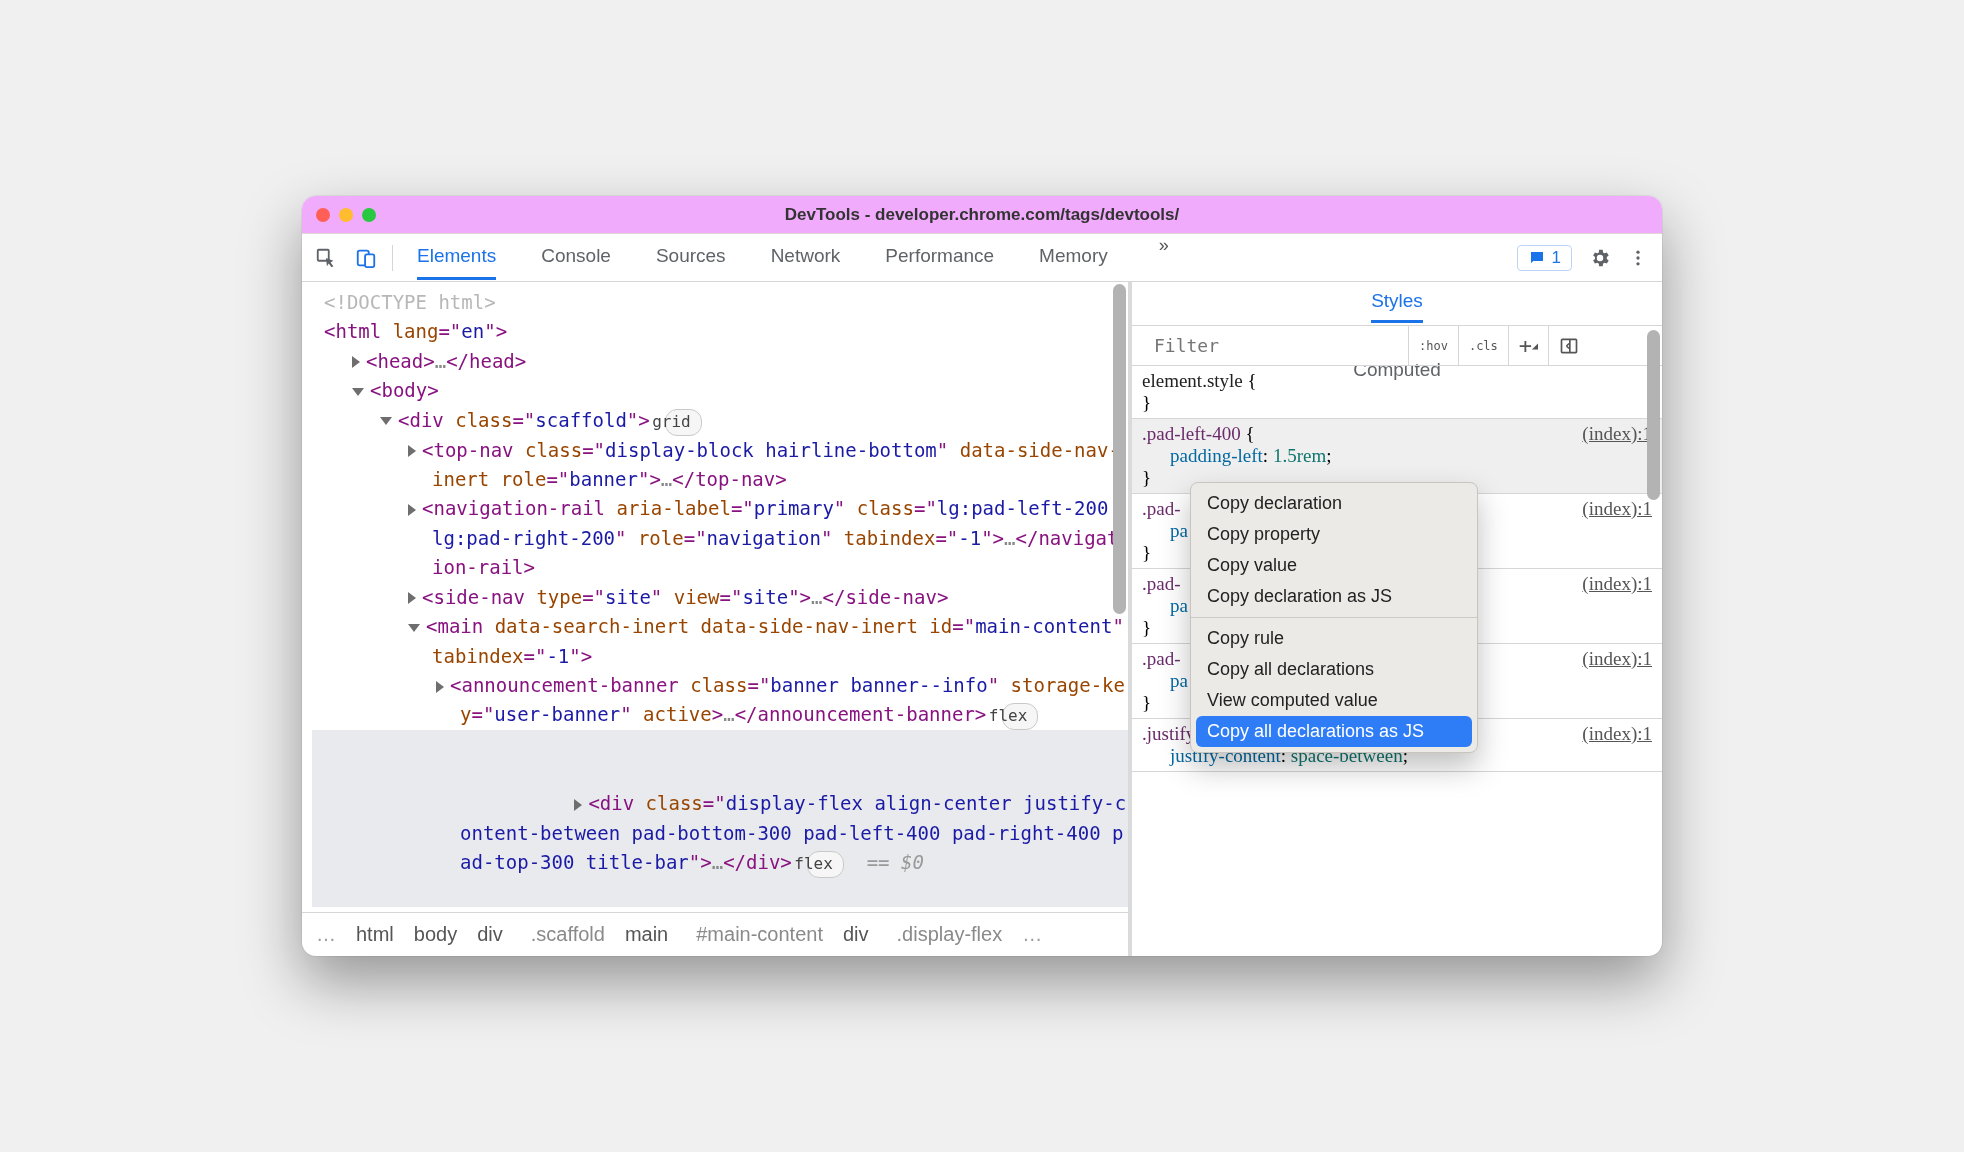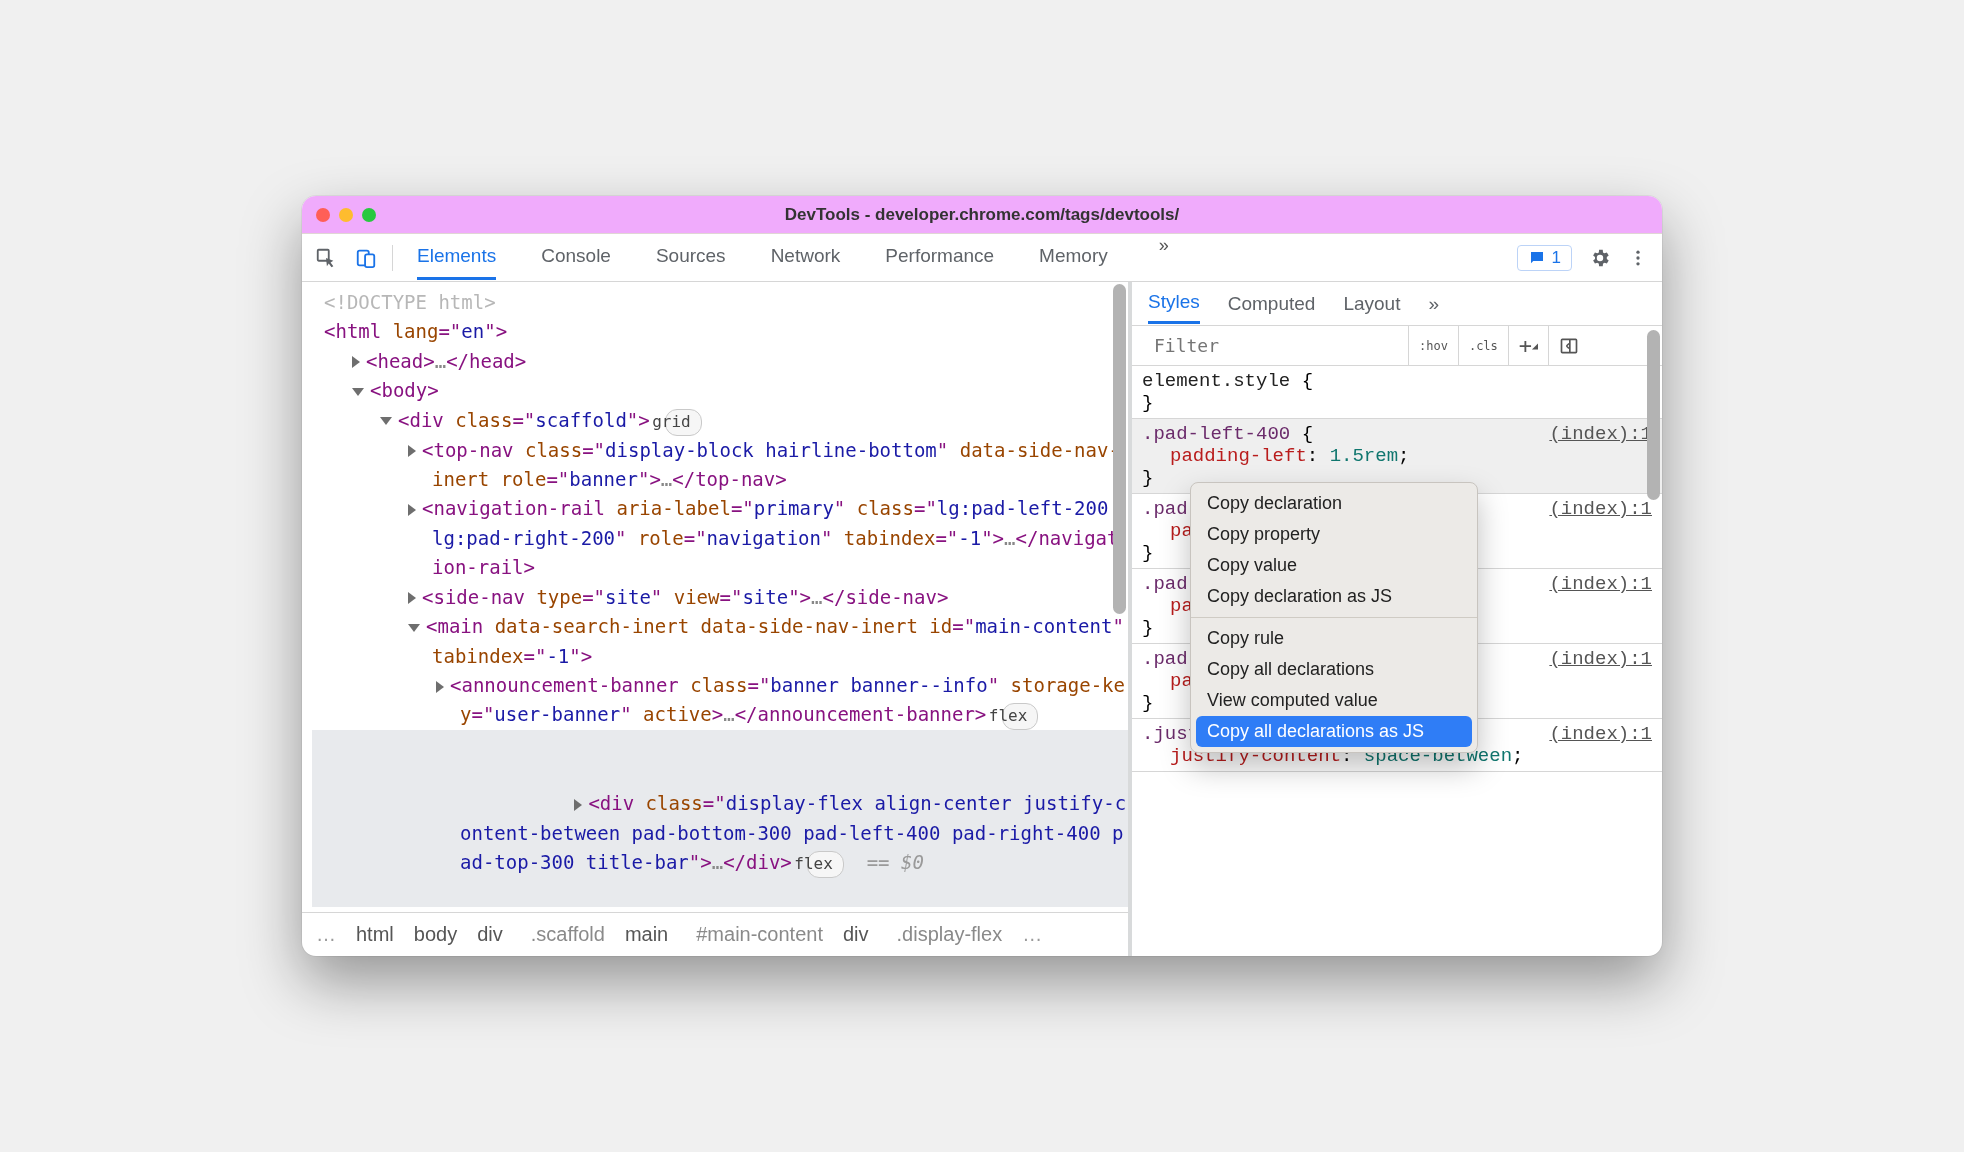--- a/index.html
+++ b/index.html
@@ -123,21 +123,21 @@
   .crumbs .dc { color:#9a9a9a;}
   .crumb-sub { color:#8a8a8a;margin-left:28px;}
   
   .right-pane {
     width:530px; display:flex; flex-direction:column; min-width:0;
     position: relative;
   }
   .subtabs {
     display:flex; align-items:center; gap:28px;
     height:44px; border-bottom:1px solid #d6d6d6;
-    padding:0 16px; font-size:19px; color:#5f6368;
+    padding:0 16px; font-size:19px; color:#5f6368;flex-direction:column;
   }
   .subtabs .stab { padding:8px 0; }
   .subtabs .stab.active { color:#1a73e8; border-bottom:3px solid #1a73e8;}
   .filterbar {
     display:flex; align-items:center;
     border-bottom:1px solid #d6d6d6;
     height:40px;
   }
   .filterbar input {
     flex:0 0 220px; height:100%; border:none;
@@ -146,28 +146,28 @@
   }
   .filterbar .fitem {
     font-family: ui-monospace, monospace; font-size:12px;
     color:#555; padding:0 10px; border-left:1px solid #d6d6d6;
     height:100%; display:flex; align-items:center;
   }
   .filterbar .plus { font-size:22px; }
   .filterbar .box-ic svg { width:20px; height:20px; stroke:#555; fill:none; stroke-width:2;}
   .rules {
     flex:1; overflow:auto;
-    font-family: Liberation Mono, monospace; font-size:19px;
+    font-family: Liberation Serif, serif; font-size:19px;
   }
   .rule { border-bottom:1px solid #d6d6d6; padding:4px 10px 4px 10px; position:relative;}
   .rule .src { position:absolute; right:10px; top:4px; text-decoration:underline; color:#555;}
   .rule .sel { color:#6b2b6b; }
   .rule.elstyle .sel { color:#222; }
   .rule .decl { padding-left:28px; }
-  .rule .prop { color:#b91c1c; }
+  .rule .prop { color:#0369a1; }
   .rule .val { color:#0f766e; }
   .rule.hl { background:#efefef; }
   
   .ctxmenu {
     position:absolute; left:58px; top:200px;
     width:288px;
     background:#eceae7;
     border:1px solid #c8c4bf; border-radius:8px;
     box-shadow: 0 14px 30px rgba(0,0,0,.25);
     padding:5px 0;

